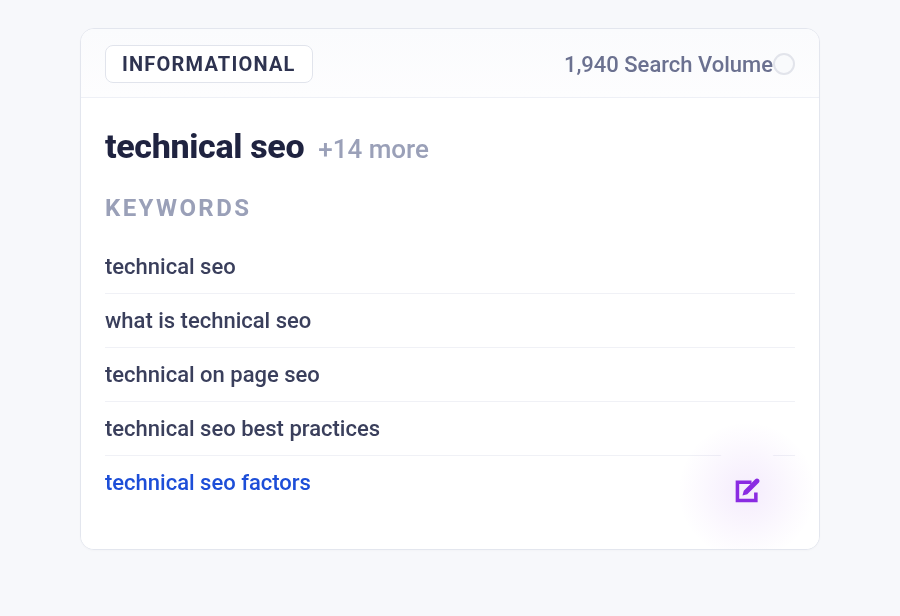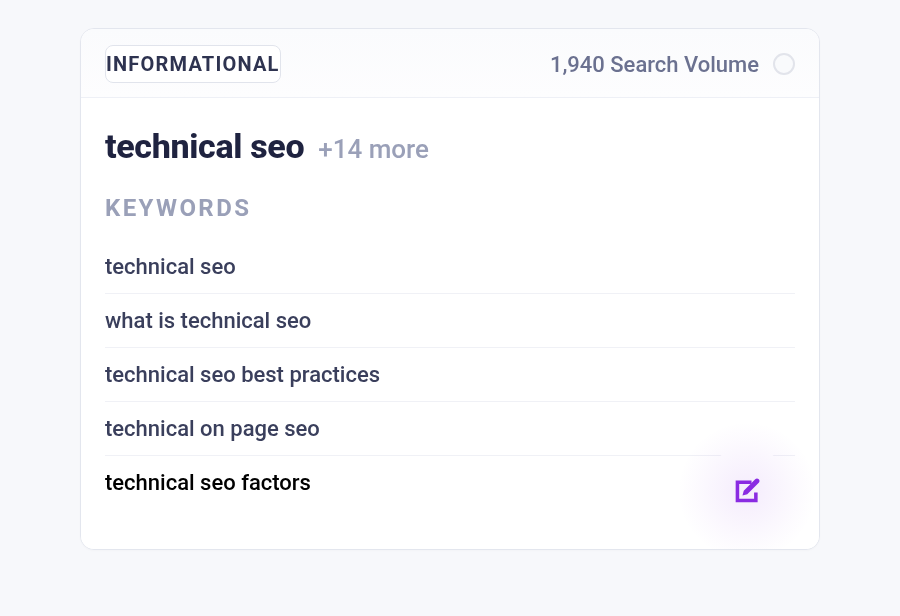--- a/index.html
+++ b/index.html
@@ -24,34 +24,33 @@
     }
     .card-header {
       display: flex;
       align-items: center;
       padding: 16px 24px 14px 24px;
       background: linear-gradient(#fafbfd, #fdfdfe);
       border-bottom: 1px solid #eef0f6;
     }
     .badge {
       display: inline-block;
-      padding: 6px 0;
+      padding: 6px 16px;
       border: 1px solid #e1e4ec;
       border-radius: 8px;
       font-size: 20px;
       font-weight: 700;
       letter-spacing: 0.06em;
       color: #2e3350;
       background: #fff;
     }
     .spacer { flex: 1; }
     .volume {
       display: flex;
       align-items: center;
-      gap: 14px;
       color: #6b7190;
       font-size: 22px;
       font-weight: 500;
     }
     .circle-indicator {
       width: 22px;
       height: 22px;
       border-radius: 50%;
       border: 2px solid #e2e4eb;
       background: #f9fafc;
@@ -88,21 +87,21 @@
     .keyword-list { list-style: none; }
     .keyword-item {
       font-size: 22px;
       color: #3a3f5c;
       padding: 14px 0;
       border-bottom: 1px solid #f0f1f6;
       font-weight: 500;
     }
     .keyword-item:last-child {
       border-bottom: none;
-      color: #000000;
+      color: #1d4ed8;
     }
     .fab {
       position: absolute;
       right: 28px;
       bottom: 14px;
       width: 88px;
       height: 88px;
       border-radius: 50%;
       background: #fff;
       display: flex;
@@ -144,22 +143,22 @@
   </div>
   <div class="card-body">
     <div class="title-row">
       <span class="title">technical seo</span>
       <span class="more-count">+14 more</span>
     </div>
     <div class="section-label">KEYWORDS</div>
     <ul class="keyword-list">
       <li class="keyword-item">technical seo</li>
       <li class="keyword-item">what is technical seo</li>
+      <li class="keyword-item">technical on page seo</li>
       <li class="keyword-item">technical seo best practices</li>
-      <li class="keyword-item">technical on page seo</li>
       <li class="keyword-item">technical seo factors</li>
     </ul>
     <div class="fade-bottom"></div>
     <div class="fab">
       <svg width="34" height="34" viewBox="0 0 24 24" fill="none">
         <path d="M4 4.5 H15.2 V7 H6.5 V17.5 H17 V13 H19.5 V20 H4 Z" fill="#8a2be2"></path>
         <path d="M20.3 3.7 C21 4.4 21 5.5 20.3 6.2 L12.2 14.3 L8.8 15.2 L9.7 11.8 L17.8 3.7 C18.5 3 19.6 3 20.3 3.7 Z" fill="#8a2be2"></path>
       </svg>
     </div>
   </div>

